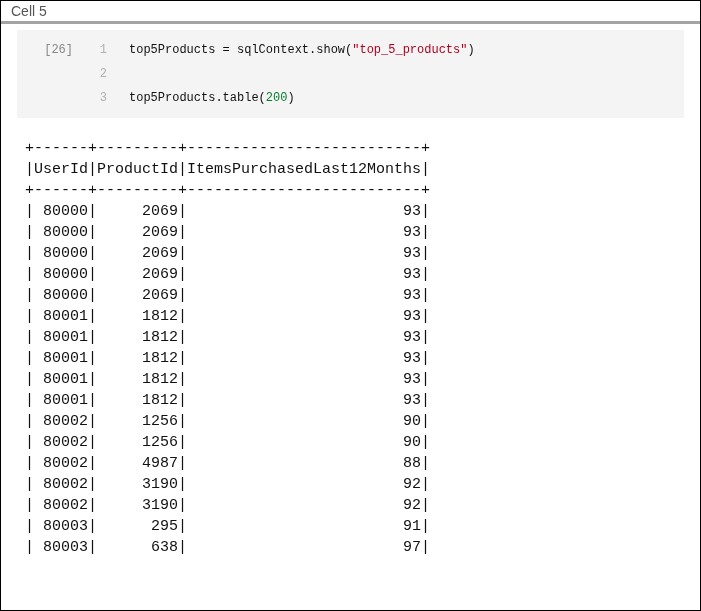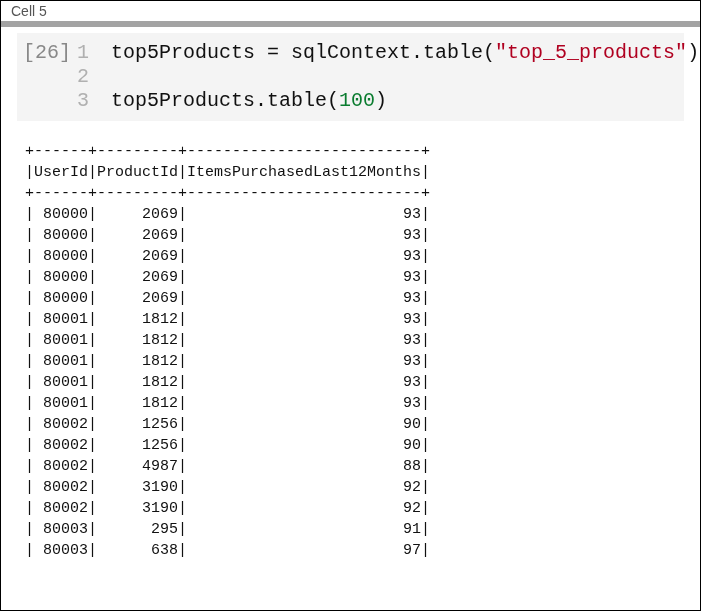--- a/index.html
+++ b/index.html
@@ -14,31 +14,31 @@
     width: 701px;
     height: 611px;
     border: 1px solid #000;
     overflow: hidden;
     position: relative;
   }
   .cell-header {
     padding: 2px 10px 2px 10px;
     font-size: 14px;
     color: #555;
-    border-bottom: 6px solid #a3a3a3;
+    border-bottom: 3px solid #a3a3a3;
   }
   .cell-body {
     padding: 0 10px;
   }
   .code-block {
     display: flex;
     background: #f4f4f4;
     margin: 6px 6px 20px 6px;
     font-family: Menlo, Consolas, "Courier New", monospace;
-    font-size: 20px;
+    font-size: 12px;
     line-height: 24px;
   }
   .exec-count {
     width: 62px;
     padding: 8px 6px 8px 6px;
     text-align: right;
     color: #888;
   }
   .gutter {
     width: 34px;
@@ -75,23 +75,23 @@
 
   <div class="cell-body">
 
     <div class="code-block">
       <div class="exec-count">[26]</div>
       <div class="gutter">
         <div>1</div>
         <div>2</div>
         <div>3</div>
       </div>
-      <div class="code"><span>top5Products = sqlContext.table(</span><span class="tok-str">"top_5_products"</span><span>)</span>
+      <div class="code"><span>top5Products = sqlContext.show(</span><span class="tok-str">"top_5_products"</span><span>)</span>
 <span></span>
-<span>top5Products.table(</span><span class="tok-num">100</span><span>)</span></div>
+<span>top5Products.table(</span><span class="tok-num">200</span><span>)</span></div>
     </div>
 
     <div class="output" id="output">+------+---------+--------------------------+
 |UserId|ProductId|ItemsPurchasedLast12Months|
 +------+---------+--------------------------+
 | 80000|     2069|                        93|
 | 80000|     2069|                        93|
 | 80000|     2069|                        93|
 | 80000|     2069|                        93|
 | 80000|     2069|                        93|

